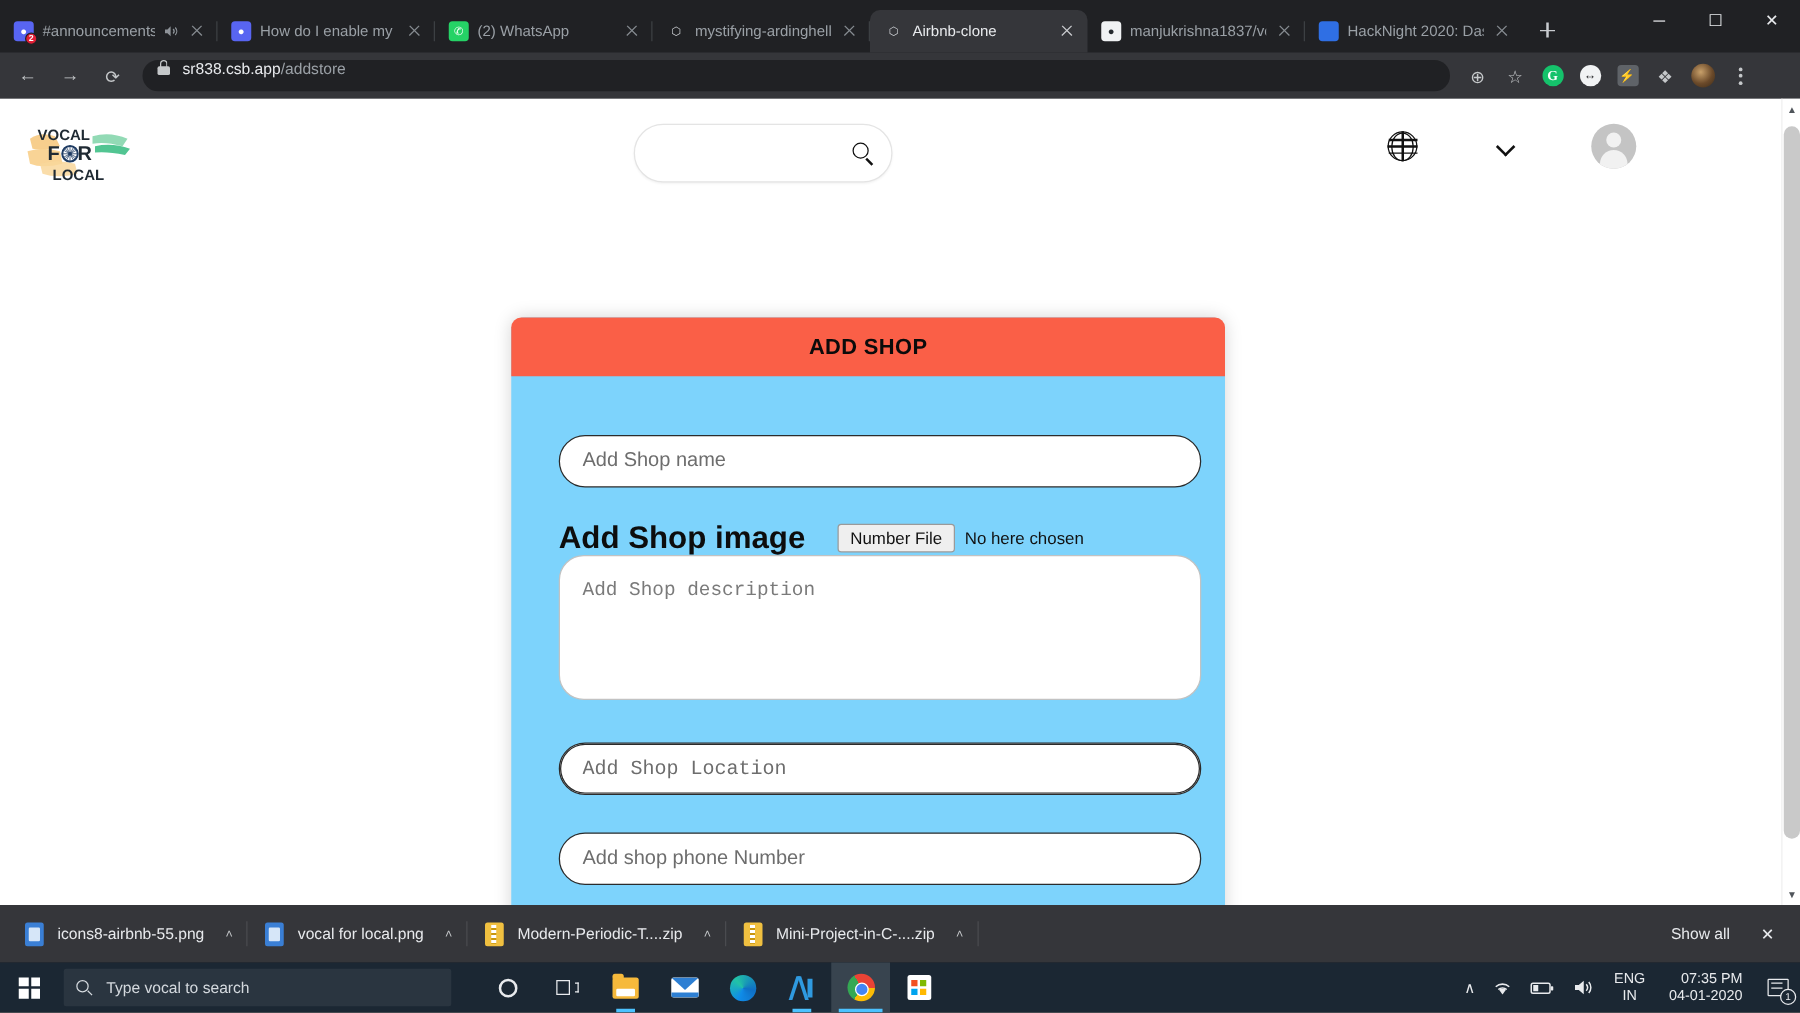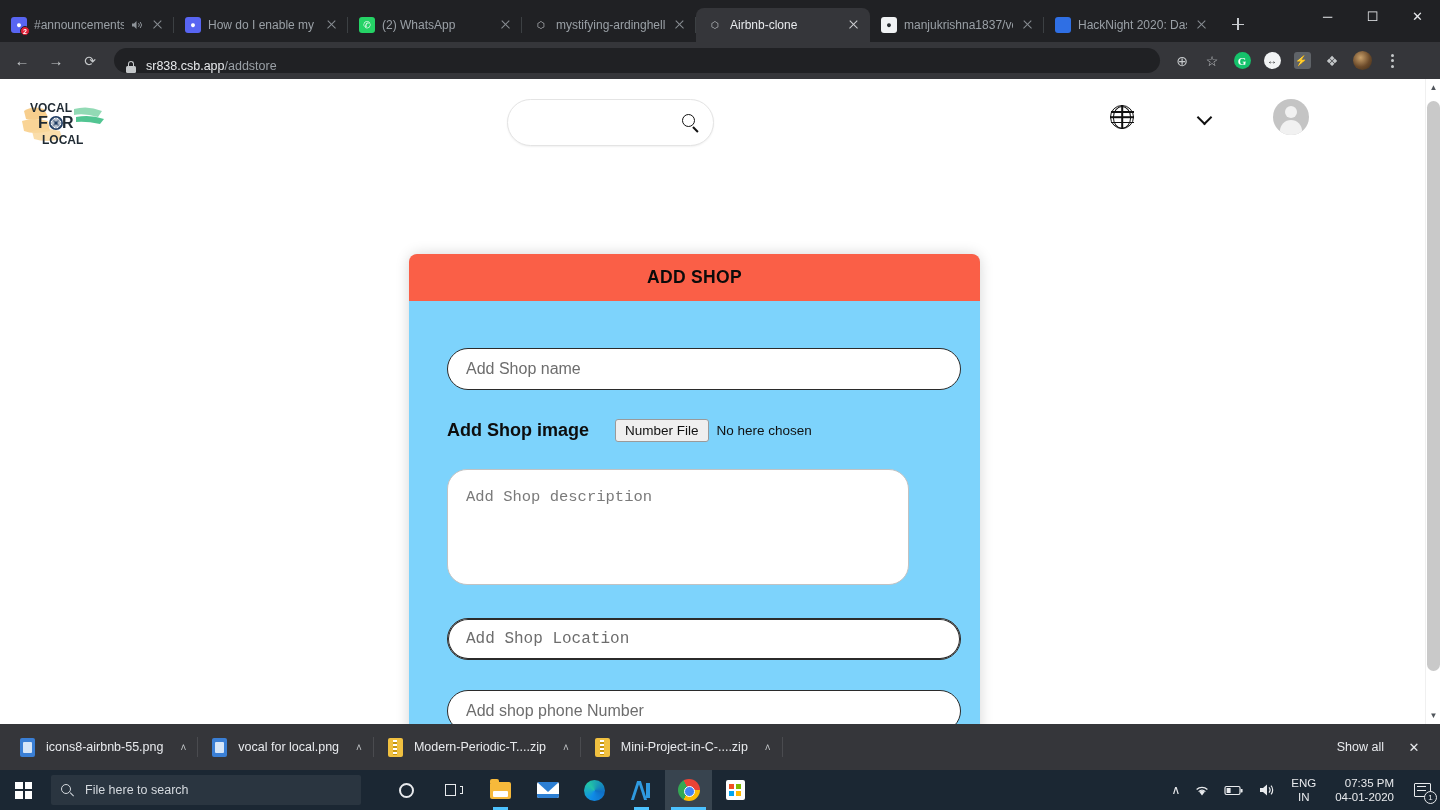--- a/index.html
+++ b/index.html
@@ -78,21 +78,21 @@
     background: #35363a; display: flex; align-items: center; padding: 0 8px;
   }
   .navbtn {
     width: 28px; height: 28px; margin-right: 6px; border-radius: 50%;
     display: flex; align-items: center; justify-content: center;
     color: #c5c8ca; font-size: 15px; flex: 0 0 28px;
   }
   .navbtn.reload { font-size: 14px; }
   .omnibox {
     flex: 1 1 auto; height: 25px; background: #202124; border-radius: 13px;
-    display: flex; align-items: flex-end; padding: 0 12px; margin: 0 8px 0 4px;
+    display: flex; align-items: flex-start; padding: 0 12px; margin: 0 8px 0 4px;
     max-width: 1046px;
   }
   .lock-ico { width: 10px; height: 12px; position: relative; margin-right: 10px; flex:0 0 10px;}
   .lock-body { position:absolute; bottom:0; left:0; width:10px; height:7px; background:#c5c8ca; border-radius:1.5px;}
   .lock-shackle { position:absolute; top:0; left:2px; width:6px; height:6px; border:1.4px solid #c5c8ca; border-bottom:none; border-radius:3px 3px 0 0;}
   .url { font-size: 12.5px; color: #e8eaed; white-space: nowrap; }
   .url .path { color: #9aa0a6; }
   .tbicons { display: flex; align-items: center; gap: 2px; flex: 0 0 auto; }
   .tbicon {
     width: 28px; height: 28px; border-radius: 50%;
@@ -176,31 +176,31 @@
   .pill-input {
     width: 514px; height: 42px; border: 1.6px solid #2b2b2b; border-radius: 22px;
     background: #fff; font-size: 16px; color: #5f5f5f; padding: 0 18px;
     display: flex; align-items: center; font-family: "Liberation Sans", sans-serif;
     outline: none;
   }
   .pill-input::placeholder { color: #6d6d6d; }
   .pill-input.focused { box-shadow: 0 0 0 1px #2b2b2b inset; }
 
   .file-row { display: flex; align-items: center; margin-top: 26px; height: 28px; }
-  .file-label { font-size: 18px; font-weight: bold; color: #0d0d0d; margin-right: 26px; }
+  .file-label { font-size: 25px; font-weight: bold; color: #0d0d0d; margin-right: 26px; }
   .file-ctrl { display: flex; align-items: center; font-size: 13.5px; color: #111; }
   .choose-btn {
     border: 1px solid #9a9a9a; background: #efefef; border-radius: 3px;
     padding: 3px 9px; font-size: 13.5px; color: #111; line-height: 15px;
     font-family: "Liberation Sans", sans-serif;
   }
   .no-file { margin-left: 8px; font-size: 13.5px; color: #111; }
 
   .desc-area {
-    width: 462px; height: 116px; margin-top: 25px;
+    width: 514px; height: 116px; 
     border: 1.5px solid #c2c2c2; border-radius: 20px; background: #fff;
     font-family: "Liberation Mono", monospace; font-size: 15.5px; color: #7a7a7a;
     padding: 17px 18px; resize: none; outline: none; line-height: 1.3;
   }
   .desc-area::placeholder { color: #7a7a7a; }
 
   .mt28 { margin-top: 29px; font-family: Liberation Mono, monospace; }
   .mt24 { margin-top: 30px; }
 
   
@@ -565,21 +565,21 @@
           <i></i>
           <i></i>
           <i></i>
         </span>
     </div>
     <div class="tb-search">
       <span class="mini-mag">
         <span class="c"></span>
           <span class="h"></span>
       </span>
-      <span>File here to search</span>
+      <span>Type vocal to search</span>
     </div>
 
     <div class="tb-apps">
       <div class="tb-app">
           <span class="cortana"></span>
         </div>
       <div class="tb-app">
         <span class="taskview">
             <span class="b1"></span>
             <span class="b2"></span>

